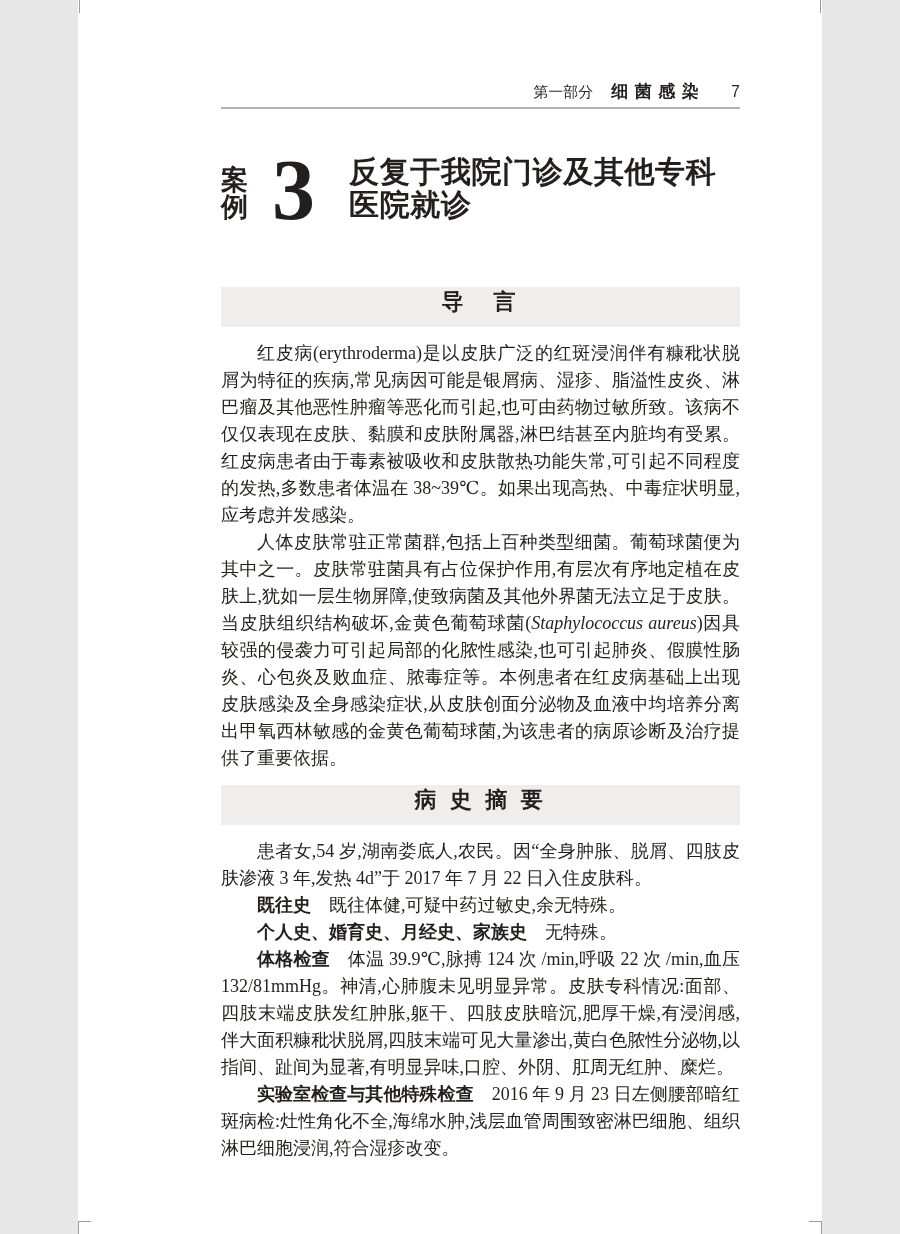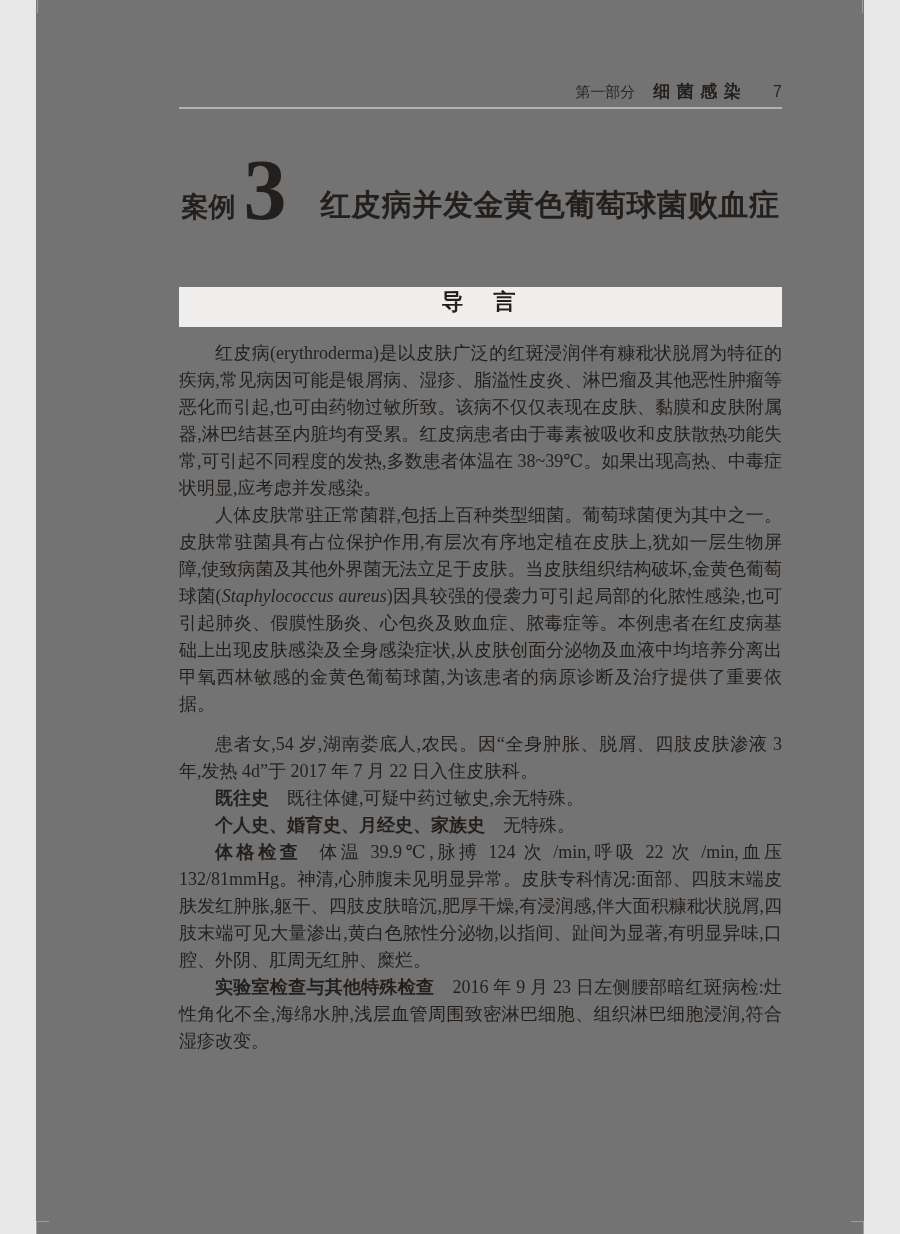--- a/index.html
+++ b/index.html
@@ -1,19 +1,19 @@
 <!DOCTYPE html>
 <html><head>
 <meta charset="utf-8">
 <style>
   html,body{margin:0;padding:0;background:#e8e8e8;}
   .page{
     position:relative;
-    width:828px;height:1234px;
-    background:#737373;
+    width:744px;height:1234px;
+    background:#ffffff;
     margin:0 auto;
     overflow:hidden;
     color:#231f1c;
     box-sizing:border-box;
   }
   .content{padding:0 82px 0 143px;}
   
   .crop{position:absolute;}
   .crop.tl{left:1px;top:0;width:1px;height:13px;background:#9d9d9d;}
   .crop.tr{right:1px;top:0;width:1px;height:13px;background:#9d9d9d;}
@@ -99,30 +99,33 @@
     <div class="running-header">
       <span class="part-label">第一部分</span>
       <span class="part-title">细菌感染</span>
       <span class="page-num">7</span>
     </div>
     <div class="header-rule"></div>
 
     <div class="case-title">
       <span class="case-label">案例</span>
       <span class="case-number">3</span>
-      <h1 class="case-name">红皮病并发金黄色葡萄球菌败血症</h1>
+      <h1 class="case-name">反复于我院门诊及其他专科医院就诊</h1>
     </div>
 
     <div class="section-bar intro-bar">
       <span>导　言</span>
     </div>
 
     <p class="body-para first">红皮病(erythroderma)是以皮肤广泛的红斑浸润伴有糠秕状脱屑为特征的疾病,常见病因可能是银屑病、湿疹、脂溢性皮炎、淋巴瘤及其他恶性肿瘤等恶化而引起,也可由药物过敏所致。该病不仅仅表现在皮肤、黏膜和皮肤附属器,淋巴结甚至内脏均有受累。红皮病患者由于毒素被吸收和皮肤散热功能失常,可引起不同程度的发热,多数患者体温在 38~39℃。如果出现高热、中毒症状明显,应考虑并发感染。</p>
     <p class="body-para"><span>人体皮肤常驻正常菌群,包括上百种类型细菌。葡萄球菌便为其中之一。皮肤常驻菌具有占位保护作用,有层次有序地定植在皮肤上,犹如一层生物屏障,使致病菌及其他外界菌无法立足于皮肤。当皮肤组织结构破坏,金黄色葡萄球菌(</span><i>Staphylococcus aureus</i><span>)因具较强的侵袭力可引起局部的化脓性感染,也可引起肺炎、假膜性肠炎、心包炎及败血症、脓毒症等。本例患者在红皮病基础上出现皮肤感染及全身感染症状,从皮肤创面分泌物及血液中均培养分离出甲氧西林敏感的金黄色葡萄球菌,为该患者的病原诊断及治疗提供了重要依据。</span></p>
 
+    <div class="section-bar history-bar">
+      <span>病 史 摘 要</span>
+    </div>
 
     <p class="body-para first">患者女,54 岁,湖南娄底人,农民。因“全身肿胀、脱屑、四肢皮肤渗液 3 年,发热 4d”于 2017 年 7 月 22 日入住皮肤科。</p>
 
 
     <p class="body-para"><b class="lbl">既往史</b><span>既往体健,可疑中药过敏史,余无特殊。</span></p>
 
     <p class="body-para"><b class="lbl">个人史、婚育史、月经史、家族史</b><span>无特殊。</span></p>
 
     <p class="body-para"><b class="lbl">体格检查</b><span>体温 39.9℃,脉搏 124 次 /min,呼吸 22 次 /min,血压 132/81mmHg。神清,心肺腹未见明显异常。皮肤专科情况:面部、四肢末端皮肤发红肿胀,躯干、四肢皮肤暗沉,肥厚干燥,有浸润感,伴大面积糠秕状脱屑,四肢末端可见大量渗出,黄白色脓性分泌物,以指间、趾间为显著,有明显异味,口腔、外阴、肛周无红肿、糜烂。</span></p>
 

